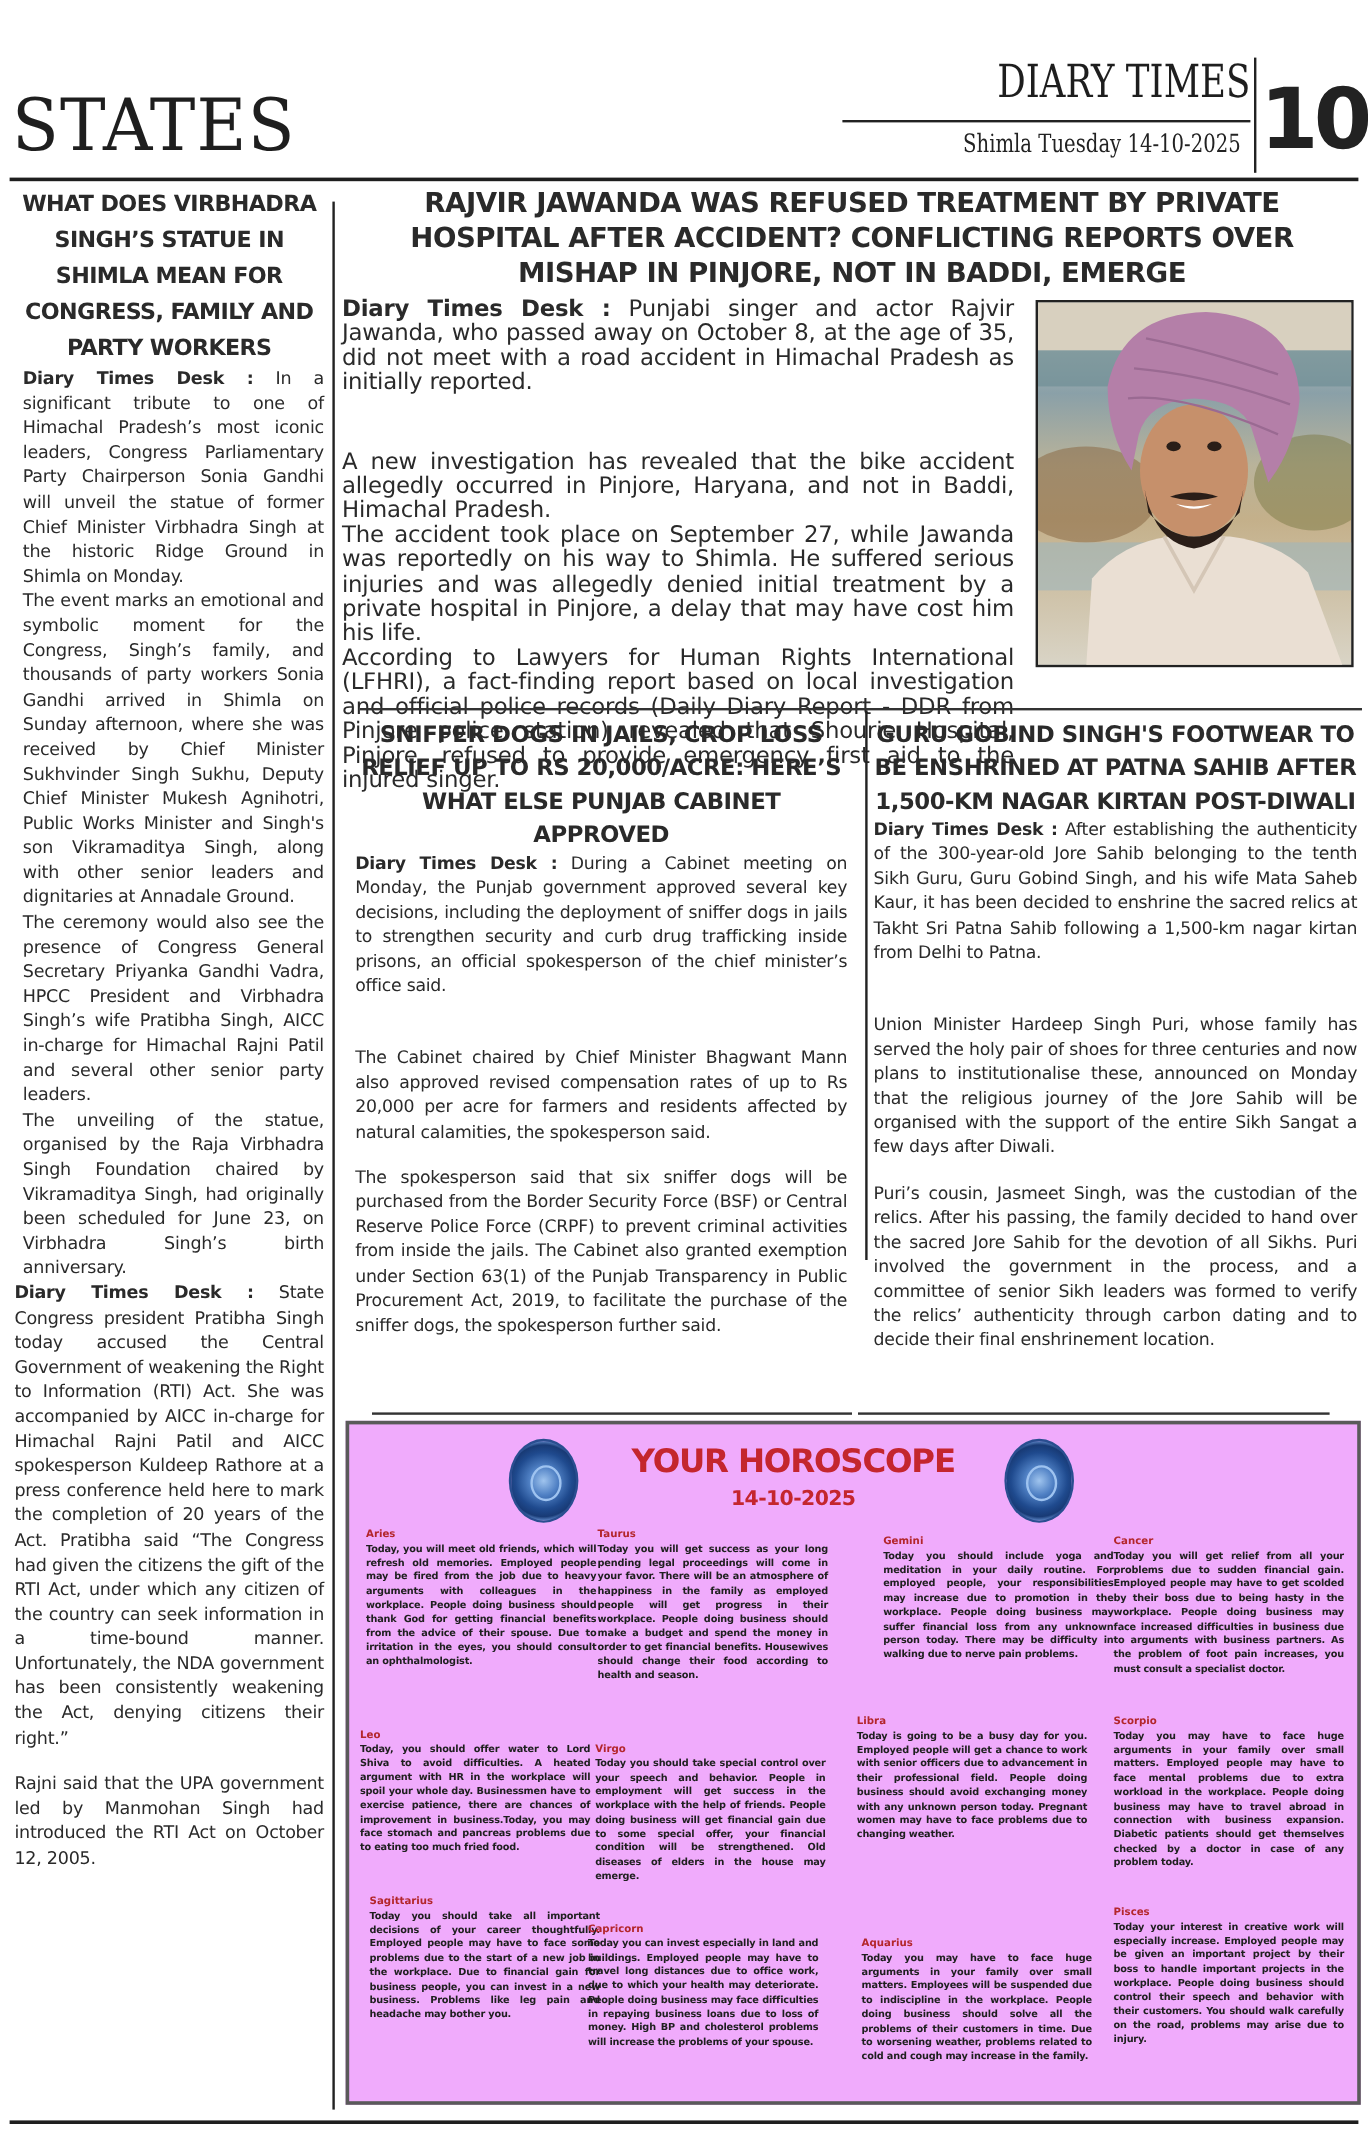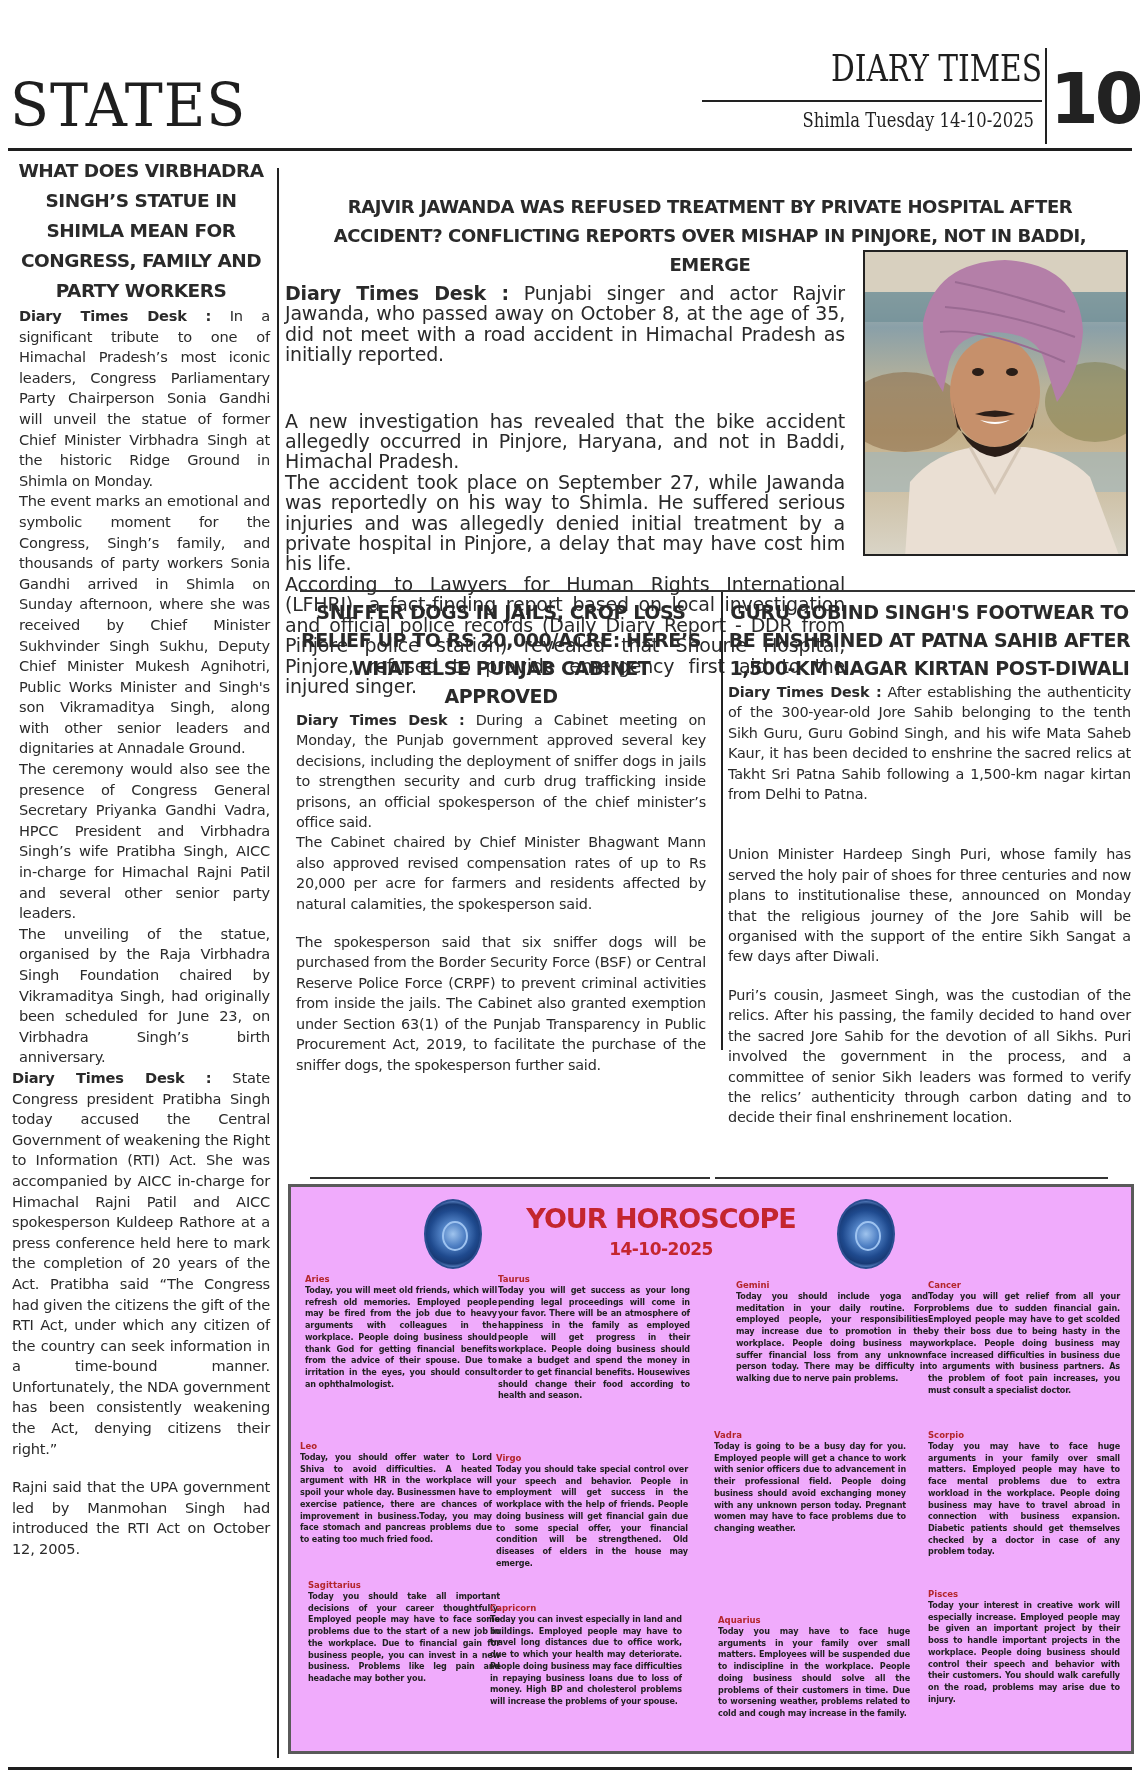--- a/index.html
+++ b/index.html
@@ -48,21 +48,21 @@
   
   .left-col { position: absolute; left: 12px; top: 156px; width: 258px; }
   .left-col .headline { font-size: 18.5px; line-height: 30px; letter-spacing: -0.5px; }
   .left-col .body-text { font-size: 14.6px; line-height: 20.6px; }
   .left-col .body-text.first { padding-left: 7px; }
   .left-col .headline.second { margin-top: 8px; line-height: 30px; }
   .col-vrule-1 { position: absolute; left: 277px; top: 168px; width: 2px; height: 1590px; background: #222; }
 
   
   .main-article { position: absolute; left: 285px; top: 156px; width: 850px; }
-  .main-article .headline { font-size: 18px; line-height: 29px; letter-spacing: -0.4px; padding: 0 10px; margin-top: 36px; }
+  .main-article .headline { font-size: 23px; line-height: 29px; letter-spacing: -0.4px; padding: 0 10px; }
   .main-article .body-text { width: 560px; font-size: 19px; line-height: 20.4px; margin-top: 4px; }
   .main-article .photo {
     position: absolute; left: 578px; top: 94px; width: 265px; height: 306px;
     border: 2px solid #222; overflow: hidden;
     background: linear-gradient(180deg, #d9d2c2 0%, #8aa0a8 25%, #b9b39a 45%, #c4b08a 60%, #d9d4c6 100%);
   }
 
   
   .mid-rule { position: absolute; left: 300px; top: 590px; width: 835px; height: 2px; background: #333; }
   .mid-vrule { position: absolute; left: 721px; top: 592px; width: 2px; height: 458px; background: #222; }
@@ -164,21 +164,21 @@
   </div>
 </article>
 
 <div class="mid-rule"></div>
 <div class="mid-vrule"></div>
 
 <article class="art-sniffer">
   <h2 class="headline">SNIFFER DOGS IN JAILS, CROP LOSS RELIEF UP TO RS 20,000/ACRE: HERE’S WHAT ELSE PUNJAB CABINET APPROVED</h2>
   <div class="body-text">
     <p><span class="byline">Diary Times Desk :</span> <span>During a Cabinet meeting on Monday, the Punjab government approved several key decisions, including the deployment of sniffer dogs in jails to strengthen security and curb drug trafficking inside prisons, an official spokesperson of the chief minister’s office said.</span></p>
-    <p style="">The Cabinet chaired by Chief Minister Bhagwant Mann also approved revised compensation rates of up to Rs 20,000 per acre for farmers and residents affected by natural calamities, the spokesperson said.</p>
+    <p style="margin-top:40px">The Cabinet chaired by Chief Minister Bhagwant Mann also approved revised compensation rates of up to Rs 20,000 per acre for farmers and residents affected by natural calamities, the spokesperson said.</p>
     <p class="gap">The spokesperson said that six sniffer dogs will be purchased from the Border Security Force (BSF) or Central Reserve Police Force (CRPF) to prevent criminal activities from inside the jails. The Cabinet also granted exemption under Section 63(1) of the Punjab Transparency in Public Procurement Act, 2019, to facilitate the purchase of the sniffer dogs, the spokesperson further said.</p>
   </div>
 </article>
 
 <article class="art-guru">
   <h2 class="headline">GURU GOBIND SINGH'S FOOTWEAR TO BE ENSHRINED AT PATNA SAHIB AFTER 1,500-KM NAGAR KIRTAN POST-DIWALI</h2>
   <div class="body-text">
     <p><span class="byline">Diary Times Desk :</span> <span>After establishing the authenticity of the 300-year-old Jore Sahib belonging to the tenth Sikh Guru, Guru Gobind Singh, and his wife Mata Saheb Kaur, it has been decided to enshrine the sacred relics at Takht Sri Patna Sahib following a 1,500-km nagar kirtan from Delhi to Patna.</span></p>
     <p style="margin-top:40px">Union Minister Hardeep Singh Puri, whose family has served the holy pair of shoes for three centuries and now plans to institutionalise these, announced on Monday that the religious journey of the Jore Sahib will be organised with the support of the entire Sikh Sangat a few days after Diwali.</p>
     <p class="gap">Puri’s cousin, Jasmeet Singh, was the custodian of the relics. After his passing, the family decided to hand over the sacred Jore Sahib for the devotion of all Sikhs. Puri involved the government in the process, and a committee of senior Sikh leaders was formed to verify the relics’ authenticity through carbon dating and to decide their final enshrinement location.</p>
@@ -214,21 +214,21 @@
 
   <div class="sign" style="left:9px; top:253px;">
     <div class="sign-name">Leo</div>
     <div class="sign-text">Today, you should offer water to Lord Shiva to avoid difficulties. A heated argument with HR in the workplace will spoil your whole day. Businessmen have to exercise patience, there are chances of improvement in business.Today, you may face stomach and pancreas problems due to eating too much fried food.</div>
   </div>
   <div class="sign" style="left:205px; top:265px;">
     <div class="sign-name">Virgo</div>
     <div class="sign-text">Today you should take special control over your speech and behavior. People in employment will get success in the workplace with the help of friends. People doing business will get financial gain due to some special offer, your financial condition will be strengthened. Old diseases of elders in the house may emerge.</div>
   </div>
   <div class="sign" style="left:423px; top:242px;">
-    <div class="sign-name">Vadra</div>
+    <div class="sign-name">Libra</div>
     <div class="sign-text">Today is going to be a busy day for you. Employed people will get a chance to work with senior officers due to advancement in their professional field. People doing business should avoid exchanging money with any unknown person today. Pregnant women may have to face problems due to changing weather.</div>
   </div>
   <div class="sign" style="left:637px; top:242px;">
     <div class="sign-name">Scorpio</div>
     <div class="sign-text">Today you may have to face huge arguments in your family over small matters. Employed people may have to face mental problems due to extra workload in the workplace. People doing business may have to travel abroad in connection with business expansion. Diabetic patients should get themselves checked by a doctor in case of any problem today.</div>
   </div>
 
   <div class="sign" style="left:17px; top:392px;">
     <div class="sign-name">Sagittarius</div>
     <div class="sign-text">Today you should take all important decisions of your career thoughtfully. Employed people may have to face some problems due to the start of a new job in the workplace. Due to financial gain for business people, you can invest in a new business. Problems like leg pain and headache may bother you.</div>

